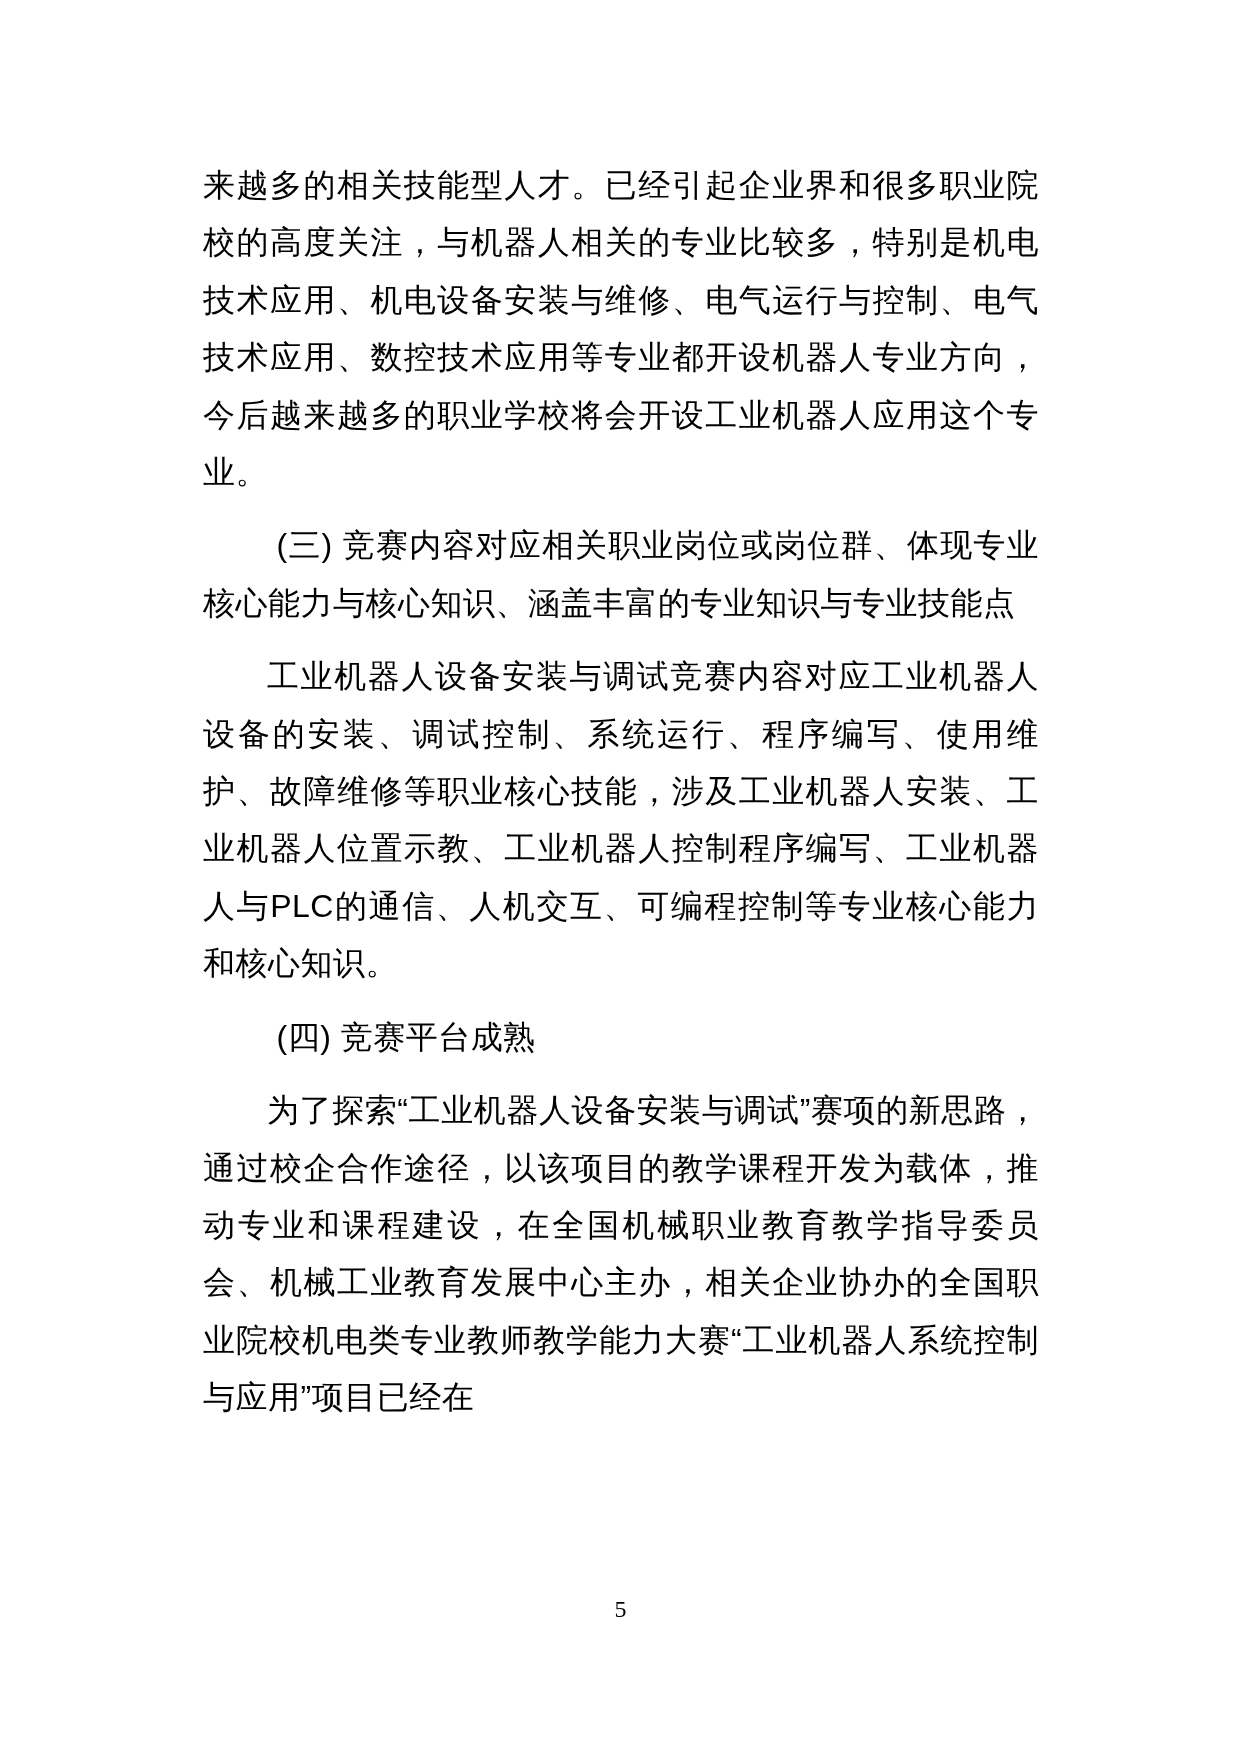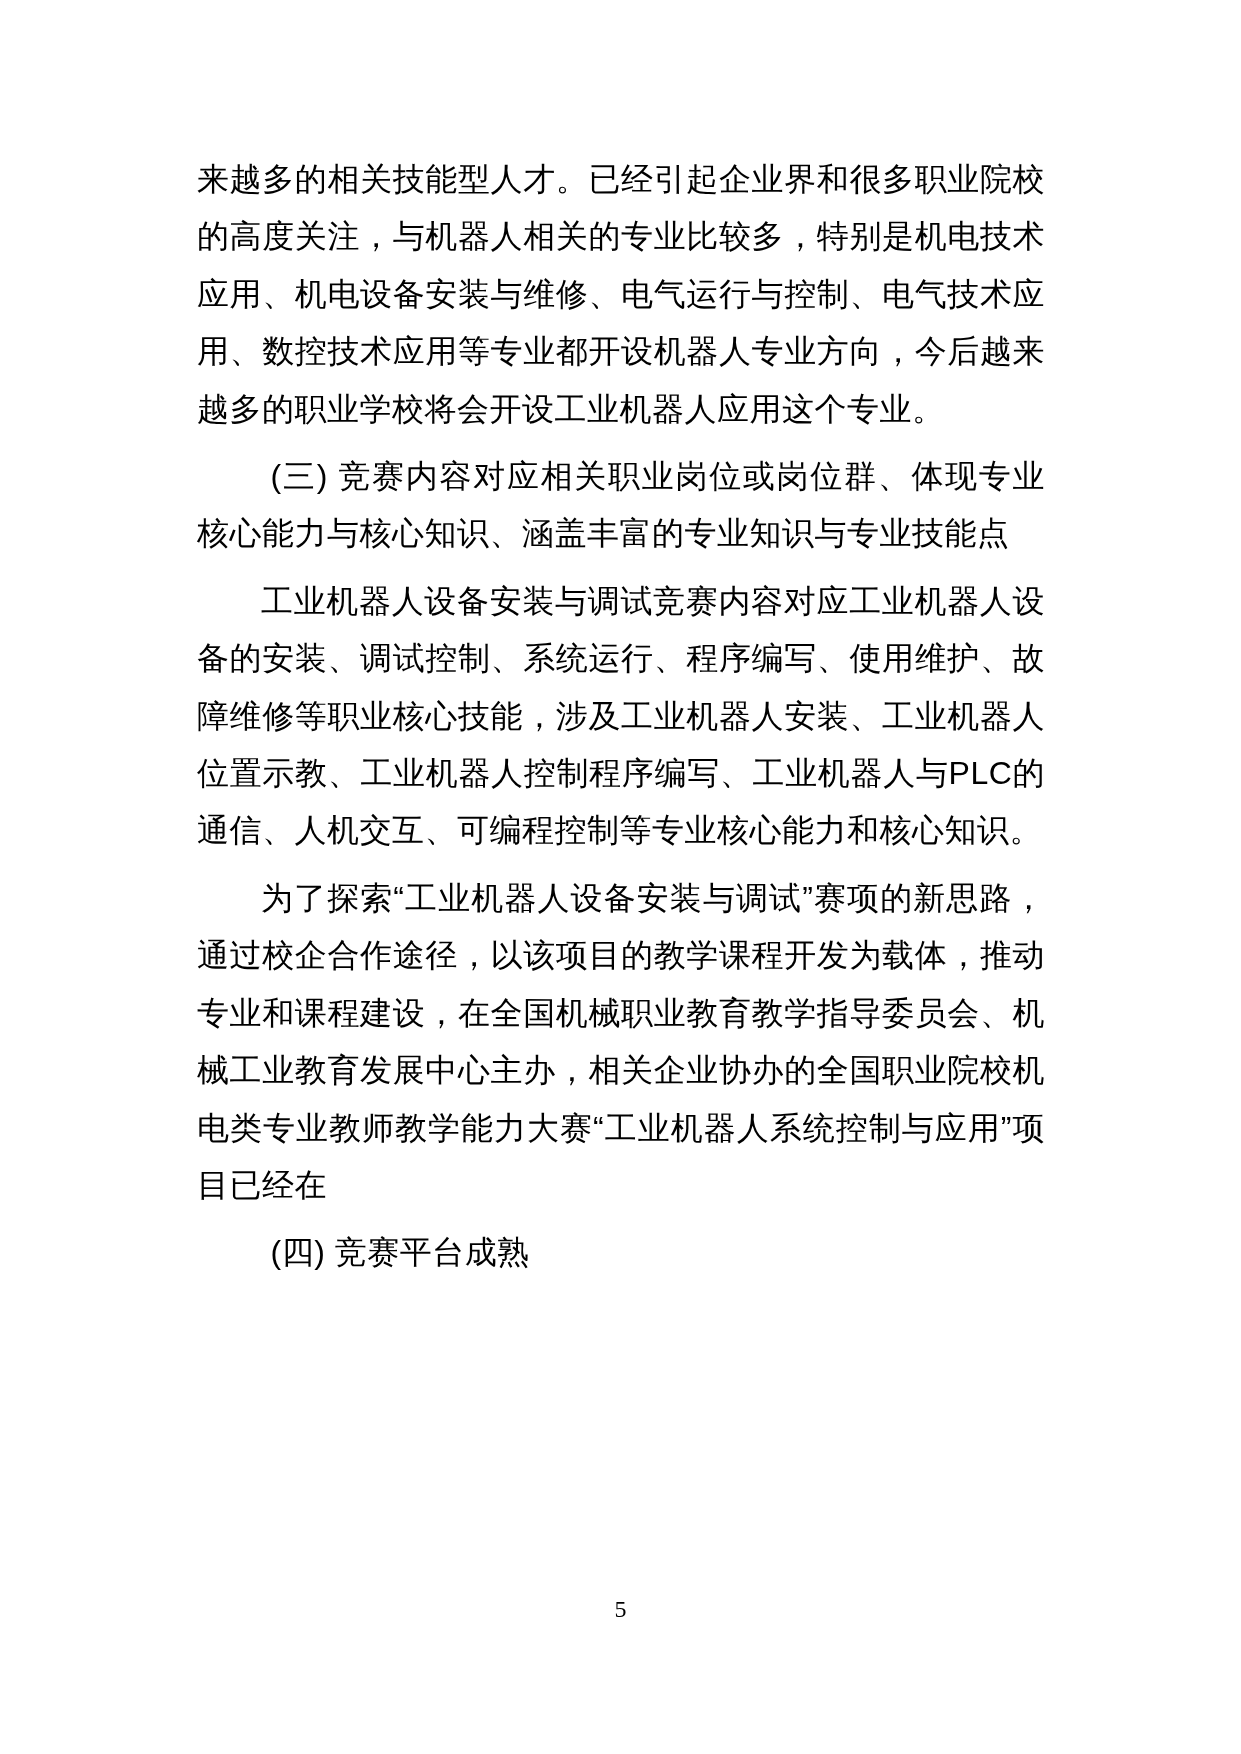--- a/index.html
+++ b/index.html
@@ -21,21 +21,21 @@
     top: 141px;
     width: 868px;
     color: #000000;
     font-size: 32px;
     line-height: 57.4px;
     text-align: justify;
     text-justify: inter-ideograph;
     letter-spacing: 0.5px;
   }
   .content p {
-    margin: 10px;
+    margin: 16px;
     padding: 0;
   }
   .para.no-indent   { text-indent: 0; }
   .para.indent      { text-indent: 2em; }
   .para.indent-head { text-indent: 2.3em; }
   .page-number {
     position: absolute;
     top: 1594px;
     left: 0;
     width: 100%;
@@ -48,19 +48,19 @@
 </style>
 </head>
 <body>
 
 <div class="page">
 
   <div class="content">
     <p class="para no-indent">来越多的相关技能型人才。已经引起企业界和很多职业院校的高度关注，与机器人相关的专业比较多，特别是机电技术应用、机电设备安装与维修、电气运行与控制、电气技术应用、数控技术应用等专业都开设机器人专业方向，今后越来越多的职业学校将会开设工业机器人应用这个专业。</p>
     <p class="para indent-head">(三) 竞赛内容对应相关职业岗位或岗位群、体现专业核心能力与核心知识、涵盖丰富的专业知识与专业技能点</p>
     <p class="para indent">工业机器人设备安装与调试竞赛内容对应工业机器人设备的安装、调试控制、系统运行、程序编写、使用维护、故障维修等职业核心技能，涉及工业机器人安装、工业机器人位置示教、工业机器人控制程序编写、工业机器人与PLC的通信、人机交互、可编程控制等专业核心能力和核心知识。</p>
+    <p class="para indent-head">(四) 竞赛平台成熟</p>
     <p class="para indent">为了探索“工业机器人设备安装与调试”赛项的新思路，通过校企合作途径，以该项目的教学课程开发为载体，推动专业和课程建设，在全国机械职业教育教学指导委员会、机械工业教育发展中心主办，相关企业协办的全国职业院校机电类专业教师教学能力大赛“工业机器人系统控制与应用”项目已经在</p>
-    <p class="para indent-head">(四) 竞赛平台成熟</p>
   </div>
 
   <div class="page-number">5</div>
 
 </div>
 
 </body></html>

